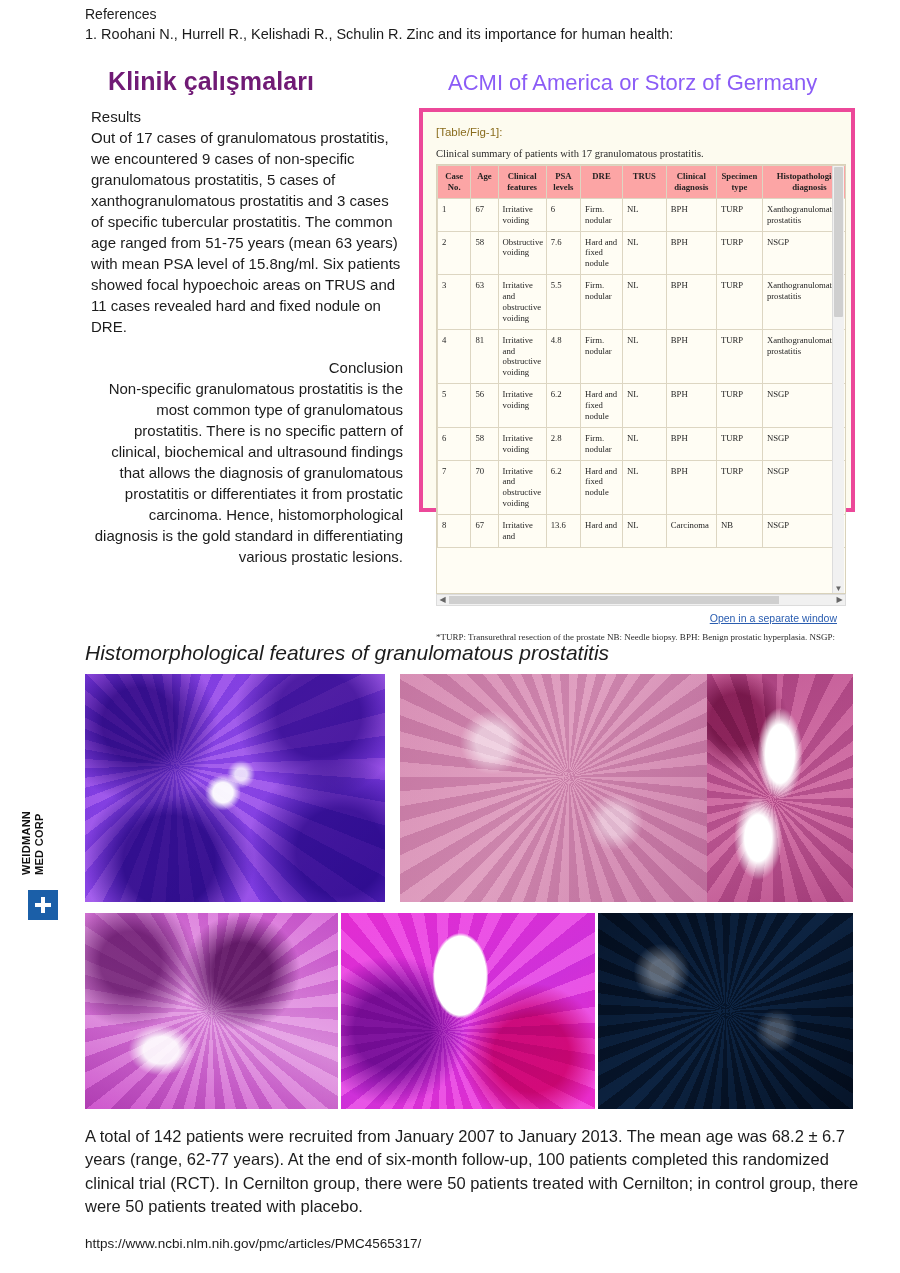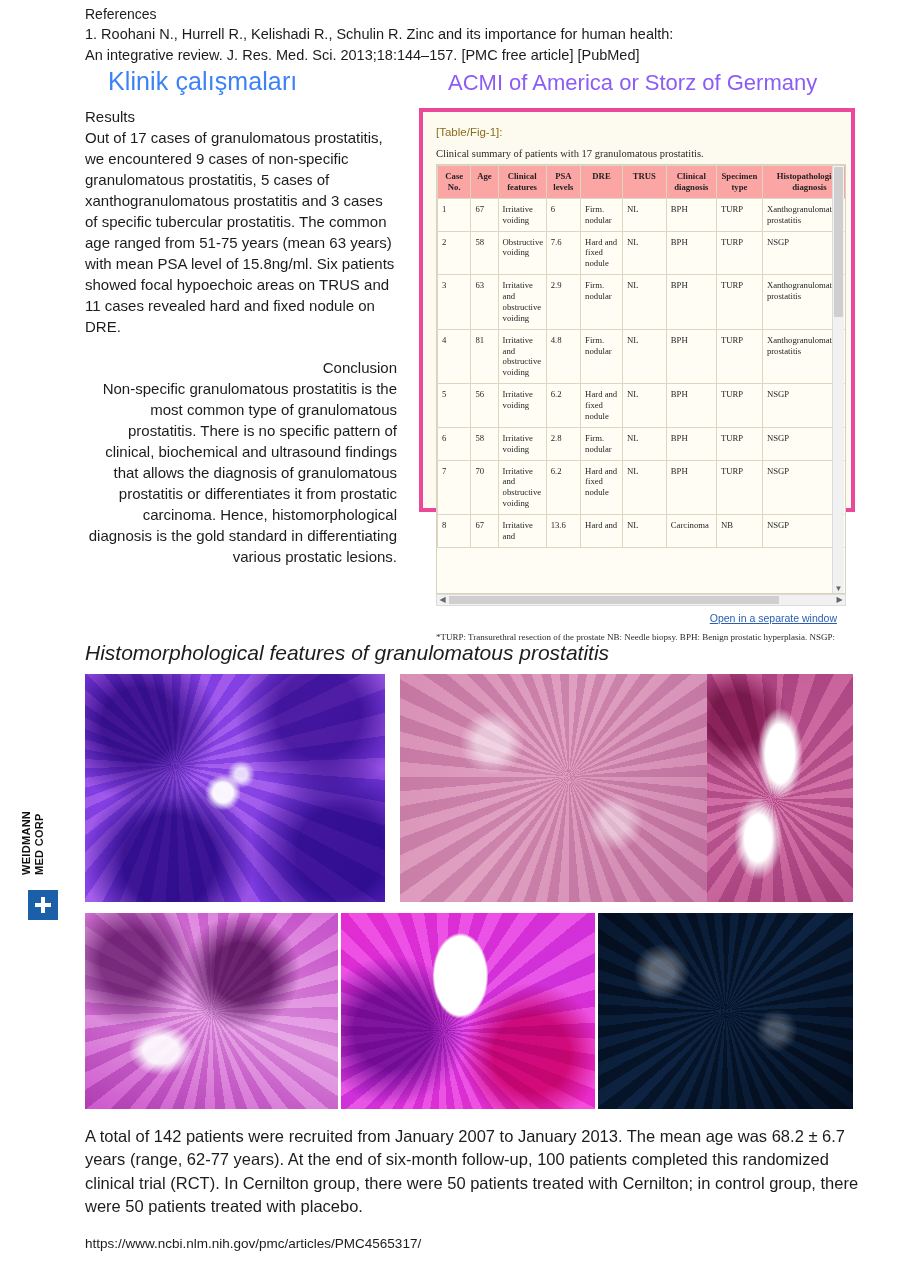--- a/index.html
+++ b/index.html
@@ -27,22 +27,22 @@
     color: #1c1c1c;
   }
   .references .ref-head { font-size: 14px; }
 
   
   .heading-tr {
     position: absolute;
     left: 108px;
     top: 67px;
     font-size: 25px;
-    font-weight: normal;
-    color: #3b82f6;
+    font-weight: bold;
+    color: #701a75;
     letter-spacing: 0.1px;
     text-align: center;
   }
   .heading-acmi {
     position: absolute;
     left: 448px;
     top: 70px;
     font-size: 22px;
     color: #8b5cf6;
   }
@@ -54,20 +54,21 @@
     top: 108px;
     width: 322px;
   }
   .left-title {
     font-size: 21px;
     line-height: 1.25;
     color: #1c1c1c;
     margin: 0 0 14px 0;
   }
   .sec {
+    margin-left: 6px;
     width: 312px;
   }
   .sec-label {
     font-size: 15px;
     color: #1c1c1c;
     margin-bottom: 2px;
   }
   .sec-body {
     font-size: 15px;
     line-height: 1.40;
@@ -357,21 +358,20 @@
     color: #111;
     white-space: nowrap;
   }
 </style>
 </head>
 <body>
 
 <div class="references">
   <div class="ref-head">References</div>
   <div>1. Roohani N., Hurrell R., Kelishadi R., Schulin R. Zinc and its importance for human health:</div>
-  <div>An integrative review. J. Res. Med. Sci. 2013;18:144–157. [PMC free article] [PubMed]</div>
 </div>
 
 <div class="heading-tr">Klinik çalışmaları</div>
 <div class="heading-acmi">ACMI of America or Storz of Germany</div>
 
 <div class="left-col">
 
   <div class="sec results">
     <div class="sec-label">Results</div>
     <div class="sec-body">Out of 17 cases of granulomatous prostatitis, we encountered 9 cases of non-specific granulomatous prostatitis, 5 cases of xanthogranulomatous prostatitis and 3 cases of specific tubercular prostatitis. The common age ranged from 51-75 years (mean 63 years) with mean PSA level of 15.8ng/ml. Six patients showed focal hypoechoic areas on TRUS and 11 cases revealed hard and fixed nodule on DRE.</div>
@@ -433,21 +433,21 @@
           <td>Hard and fixed nodule</td>
           <td>NL</td>
           <td>BPH</td>
           <td>TURP</td>
           <td>NSGP</td>
         </tr>
         <tr>
           <td>3</td>
           <td>63</td>
           <td>Irritative and obstructive voiding</td>
-          <td>2.9</td>
+          <td>5.5</td>
           <td>Firm. nodular</td>
           <td>NL</td>
           <td>BPH</td>
           <td>TURP</td>
           <td>Xanthogranulomatous prostatitis</td>
         </tr>
         <tr>
           <td>4</td>
           <td>81</td>
           <td>Irritative and obstructive voiding</td>

